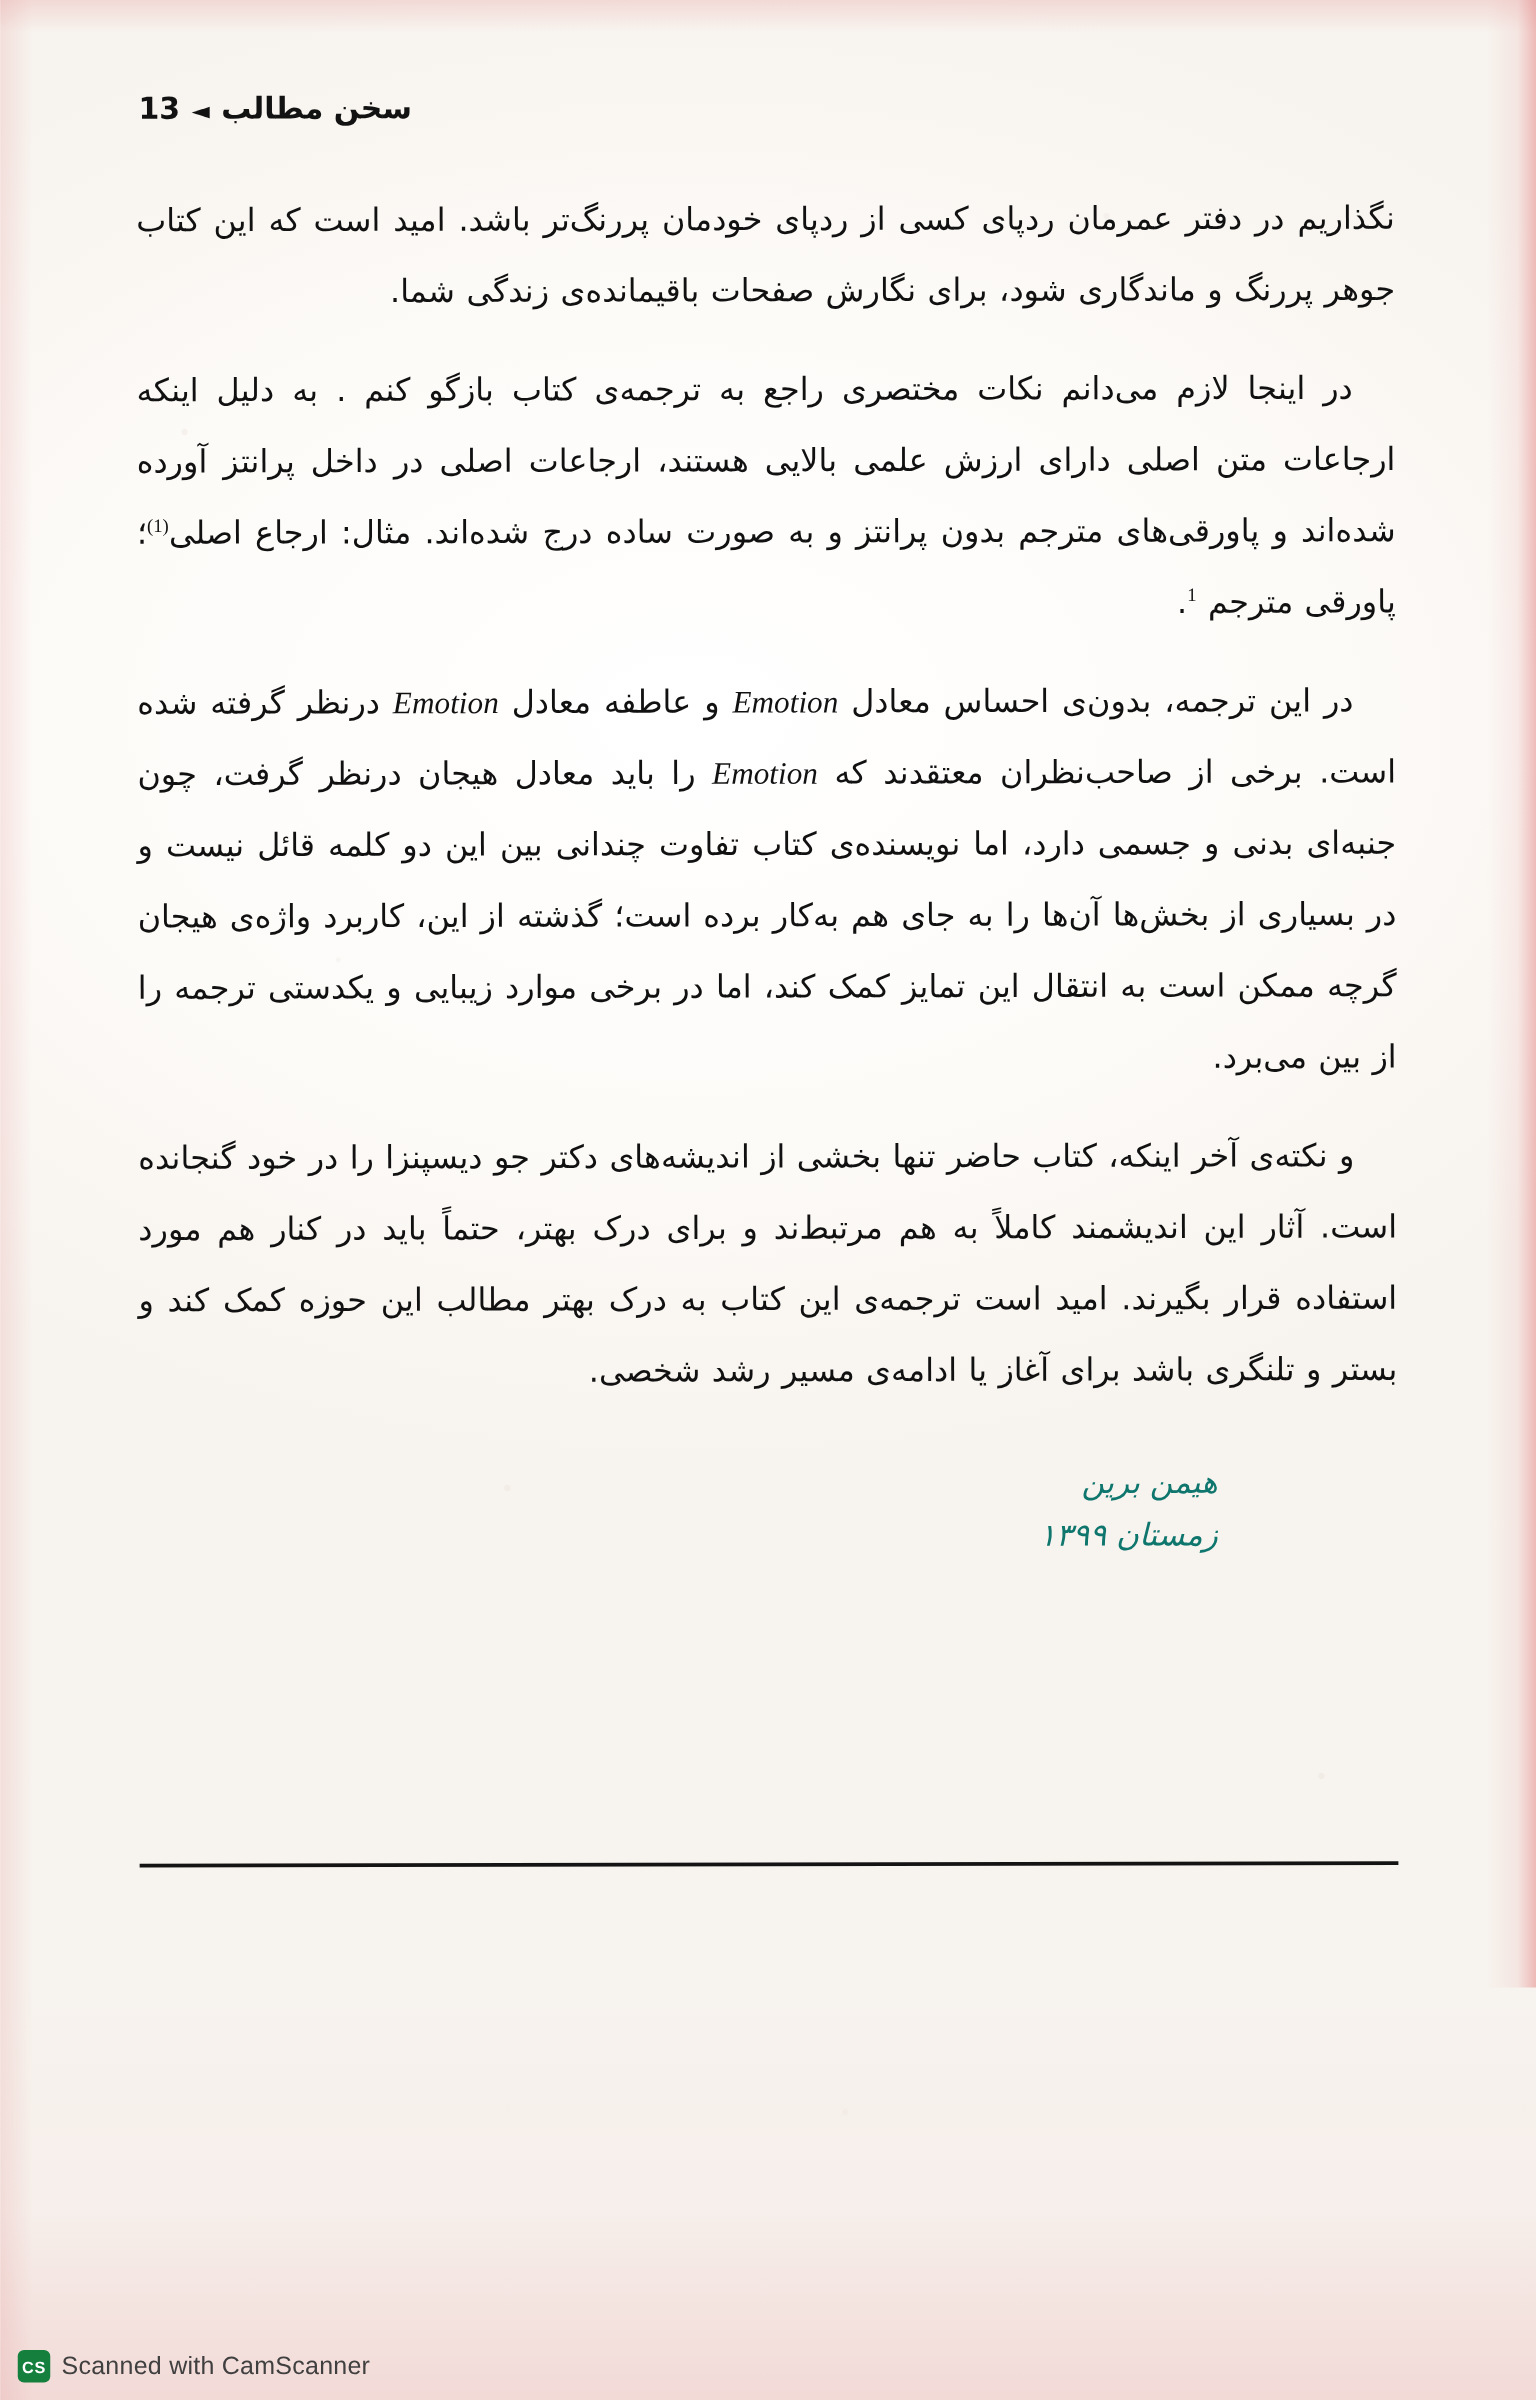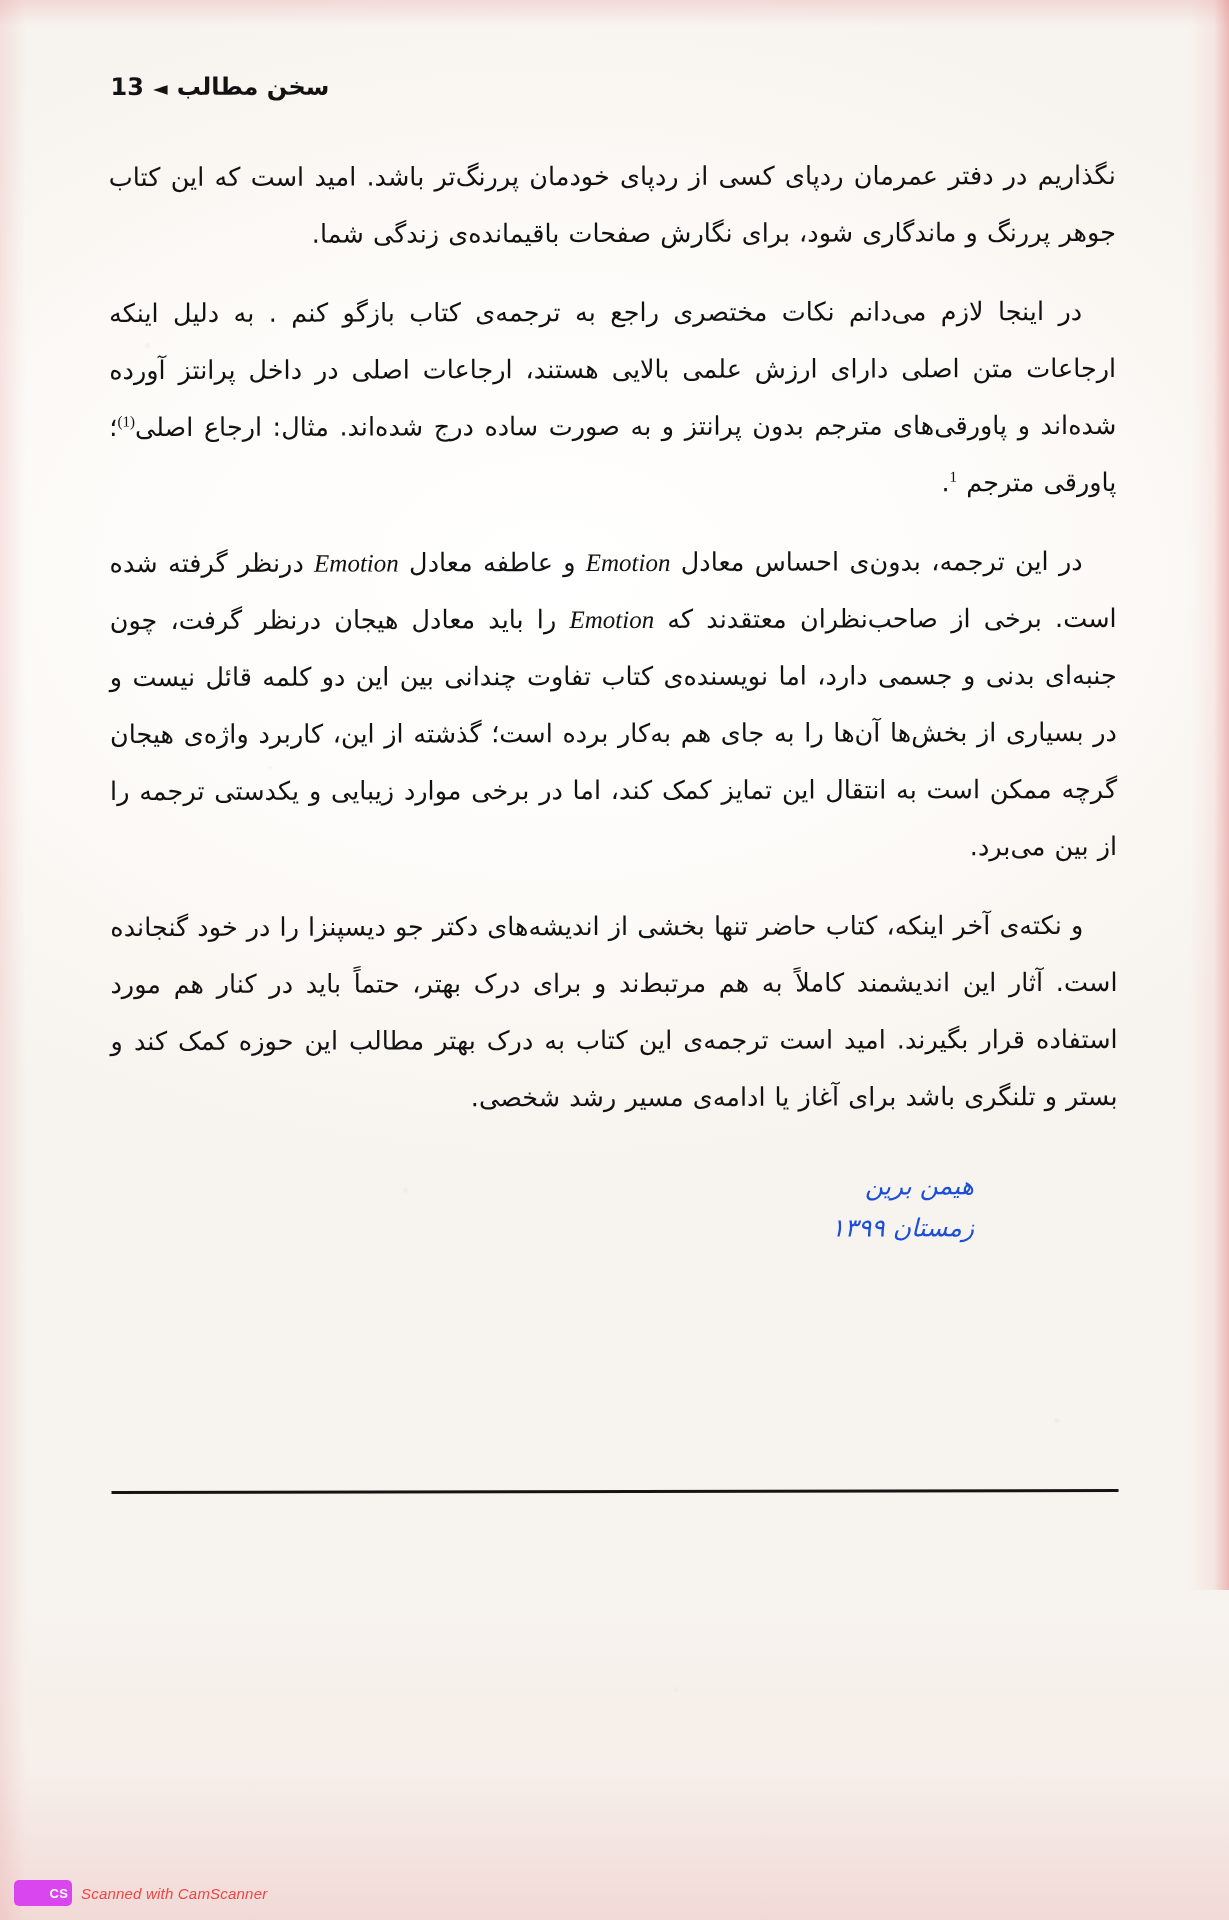--- a/index.html
+++ b/index.html
@@ -110,21 +110,21 @@
   .signature{
     margin-top:40px;
     direction:rtl;
     text-align:right;
     padding-right:12px;
   }
   .signature .sig-line{
     font-style:italic;
     font-size:25px;
     line-height:42px;
-    color:#1d4ed8;
+    color:#0f766e;
     font-family:"DejaVu Sans","Liberation Sans",sans-serif;
   }
   .sig-wrap{display:inline-block;text-align:right;margin-right:132px;}
 
   hr.rule{
     position:absolute;
     left:110px;right:112px;
     top:1490px;
     border:none;
     border-top:3px solid #141414;
@@ -133,33 +133,31 @@
 
   
   #scan-footer{
     position:absolute;
     left:14px;bottom:14px;
     display:flex;align-items:center;gap:9px;
     direction:ltr;
   }
   #scan-footer .cs-badge{
     width:26px;height:26px;border-radius:5px;
-    background:#d946ef;
+    background:#15803d;
     color:#fff;
     font-size:13px;font-weight:700;
     display:flex;align-items:center;justify-content:center;
     font-family:"Liberation Sans",sans-serif;
     letter-spacing:.5px;
-    padding-left:32px;
   }
   #scan-footer .cs-text{
-    font-size:15px;color:#ef4444;
+    font-size:20px;color:#404040;
     font-family:"Liberation Sans",sans-serif;
     letter-spacing:.2px;
-    font-style:italic;
   }
 
   
   #content{transform:rotate(-0.12deg);transform-origin:50% 40%;}
 </style>
 </head>
 <body>
 
 <div id="page-sheet"></div>
 <div id="paper-grain"></div>

